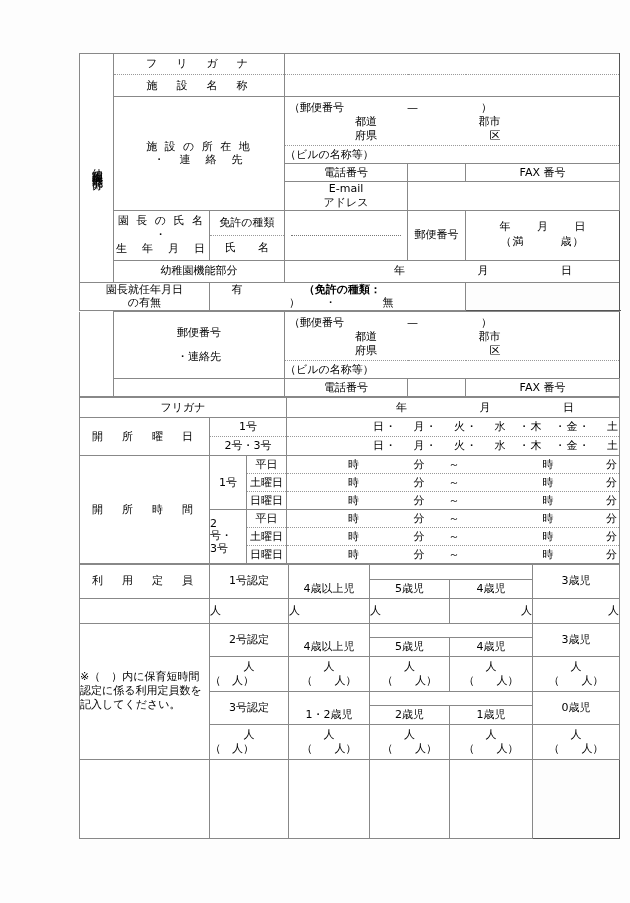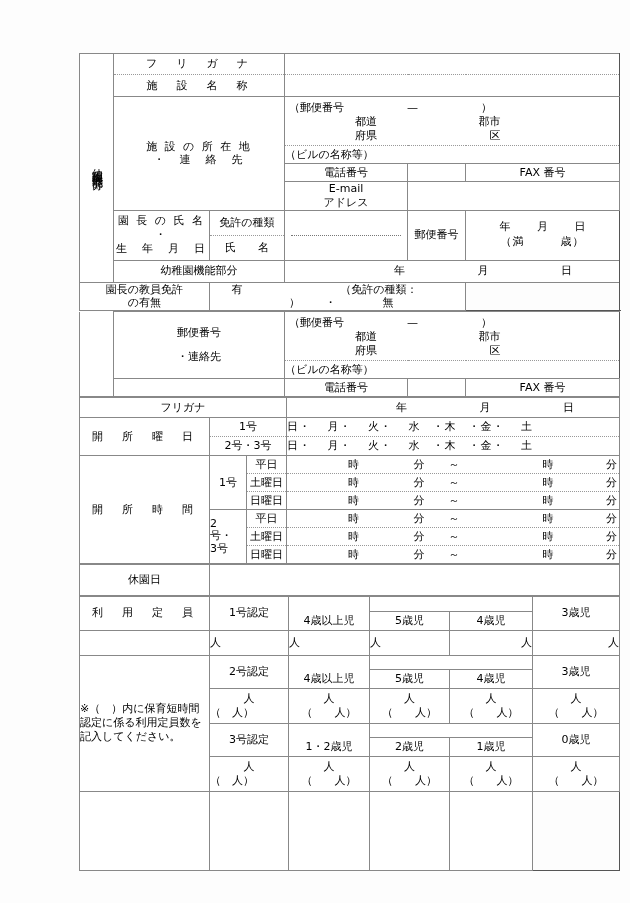--- a/index.html
+++ b/index.html
@@ -26,21 +26,21 @@
     padding:0;
     vertical-align:middle;
     font-size:11px;
     line-height:1.25;
     background:#fff;
   }
   .hd{ background:#cfcfcf; text-align:center; }
   .hd-sm{ background:#cfcfcf; text-align:center; font-size:8px; }
   .blank{ background:#cfcfcf; }
   .wht{ background:#fff; }
-  .ctr{ text-align:left; }
+  .ctr{ text-align:right; }
   .lft{ text-align:left; padding-left:3px; }
   .rgt{ text-align:right; padding-right:4px; }
   .dash-b{ border-bottom:1px dotted #999 !important; }
   .dash-t{ border-top:1px dotted #999 !important; }
   .nb-b{ border-bottom:none !important; }
   .nb-t{ border-top:none !important; }
 
   
   .vert{
     background:#cfcfcf;
@@ -89,21 +89,21 @@
   .ymd .d{ display:inline-block; width:80px;  text-align:right;}
 
   
   .bd{ font-size:11px; text-align:center; line-height:1.35; }
   .bd .r1 span{ display:inline-block; width:34px; text-align:center;}
   .bd .r2{ letter-spacing:1px; }
 
   
   .lic{ font-size:11px; }
   .lic .a{ display:inline-block; width:54px; text-align:center;}
-  .lic .b{ display:inline-block; width:150px; text-align:right;}
+  .lic .b{ display:inline-block; width:150px; text-align:center;font-weight:bold;}
   .lic .c{ display:inline-block; width:90px; text-align:right;}
   .lic .d{ display:inline-block; width:54px; text-align:center;}
   .lic .e{ display:inline-block; width:54px; text-align:center;}
 
   
   .nin-one{ font-size:11px; padding:4px 4px; }
   .nin-two{ font-size:11px; padding:2px 4px; line-height:1.25; }
   .nin-two .up{ display:block; text-align:center; }
   .nin-two .lo{ display:block; text-align:left; }
   .nin-two .lo-c{ display:block; text-align:center; }
@@ -222,21 +222,21 @@
         <div class="ymd">
           <span class="y">年</span>
           <span class="m">月</span>
           <span class="d">日</span>
         </div>
       </td>
     </tr>
 
     <tr>
       <td class="hd" colspan="2" style="height:25px">
-        <div>園長の教員免許</div>
+        <div>園長就任年月日</div>
         <div>の有無</div>
       </td>
       <td class="wht" colspan="3">
         <div class="lic">
           <span class="a">有</span>
           <span class="b">（免許の種類：</span>
           <span class="c">）</span>
           <span class="d">・</span>
           <span class="e">無</span>
         </div>
@@ -399,32 +399,20 @@
           <span class="t2">分</span>
           <span class="t3">～</span>
           <span class="t4">時</span>
           <span class="t5">分</span>
         </div>
       </td>
     </tr>
   </tbody>
     </table>
 
-  <table class="grid" style="border-top:none">
-    <colgroup>
-        <col style="width:130px">
-        <col style="width:410px">
-      </colgroup>
-    <tbody>
-        <tr>
-      <td class="hd" style="height:30px">休園日</td>
-      <td class="wht"></td>
-    </tr>
-  </tbody>
-    </table>
 
   <table class="grid" style="border-top:none">
     <colgroup>
       <col style="width:130px">
       <col style="width:79px">
       <col style="width:81px">
       <col style="width:80px">
       <col style="width:83px">
       <col style="width:87px">
     </colgroup>

